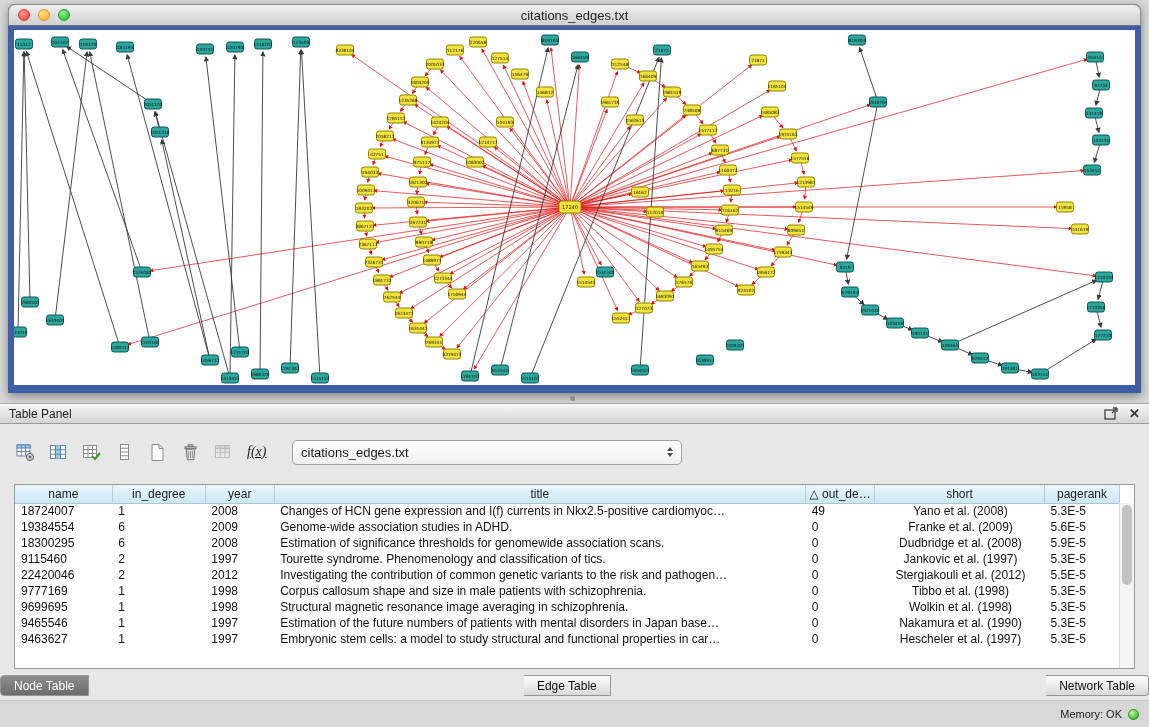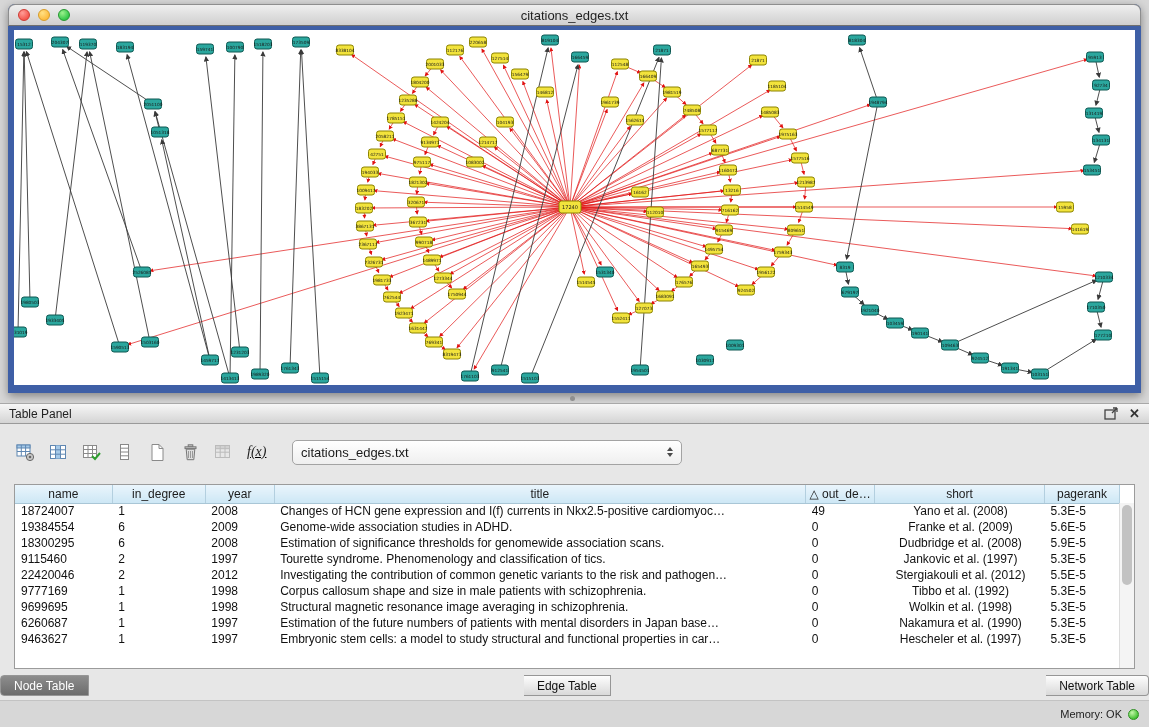--- a/index.html
+++ b/index.html
@@ -664,34 +664,34 @@
             <td class="c4">0</td>
             <td class="c5">Stergiakouli et al. (2012)</td>
             <td class="c6">5.5E-5</td>
           </tr>
           <tr>
             <td class="c0">9777169</td>
             <td class="c1">1</td>
             <td class="c2">1998</td>
             <td class="c3">Corpus callosum shape and size in male patients with schizophrenia.</td>
             <td class="c4">0</td>
-            <td class="c5">Tibbo et al. (1992)</td>
+            <td class="c5">Tibbo et al. (1998)</td>
             <td class="c6">5.3E-5</td>
           </tr>
           <tr>
             <td class="c0">9699695</td>
             <td class="c1">1</td>
             <td class="c2">1998</td>
             <td class="c3">Structural magnetic resonance image averaging in schizophrenia.</td>
             <td class="c4">0</td>
             <td class="c5">Wolkin et al. (1998)</td>
             <td class="c6">5.3E-5</td>
           </tr>
           <tr>
-            <td class="c0">6260687</td>
+            <td class="c0">9465546</td>
             <td class="c1">1</td>
             <td class="c2">1997</td>
             <td class="c3">Estimation of the future numbers of patients with mental disorders in Japan base…</td>
             <td class="c4">0</td>
             <td class="c5">Nakamura et al. (1990)</td>
             <td class="c6">5.3E-5</td>
           </tr>
           <tr>
             <td class="c0">9463627</td>
             <td class="c1">1</td>

